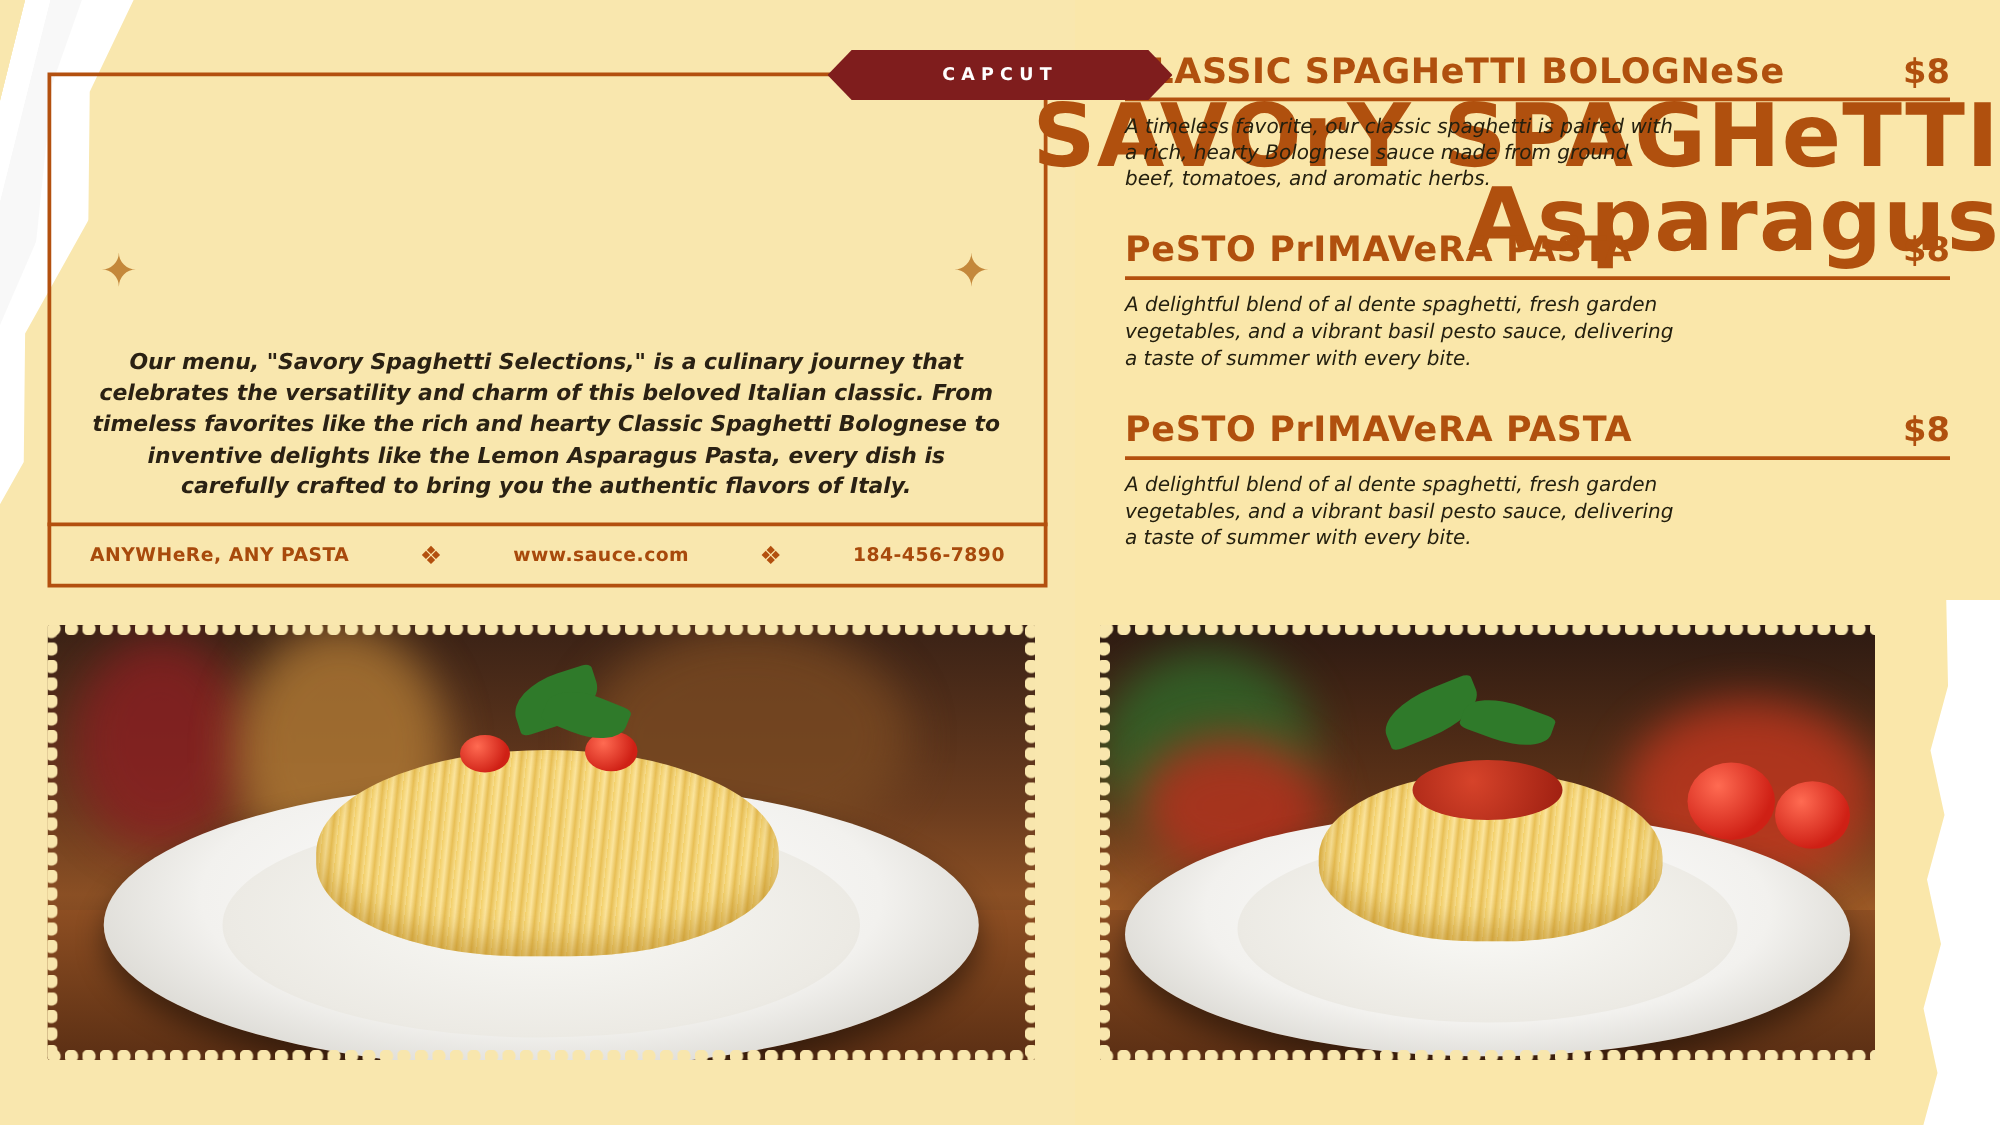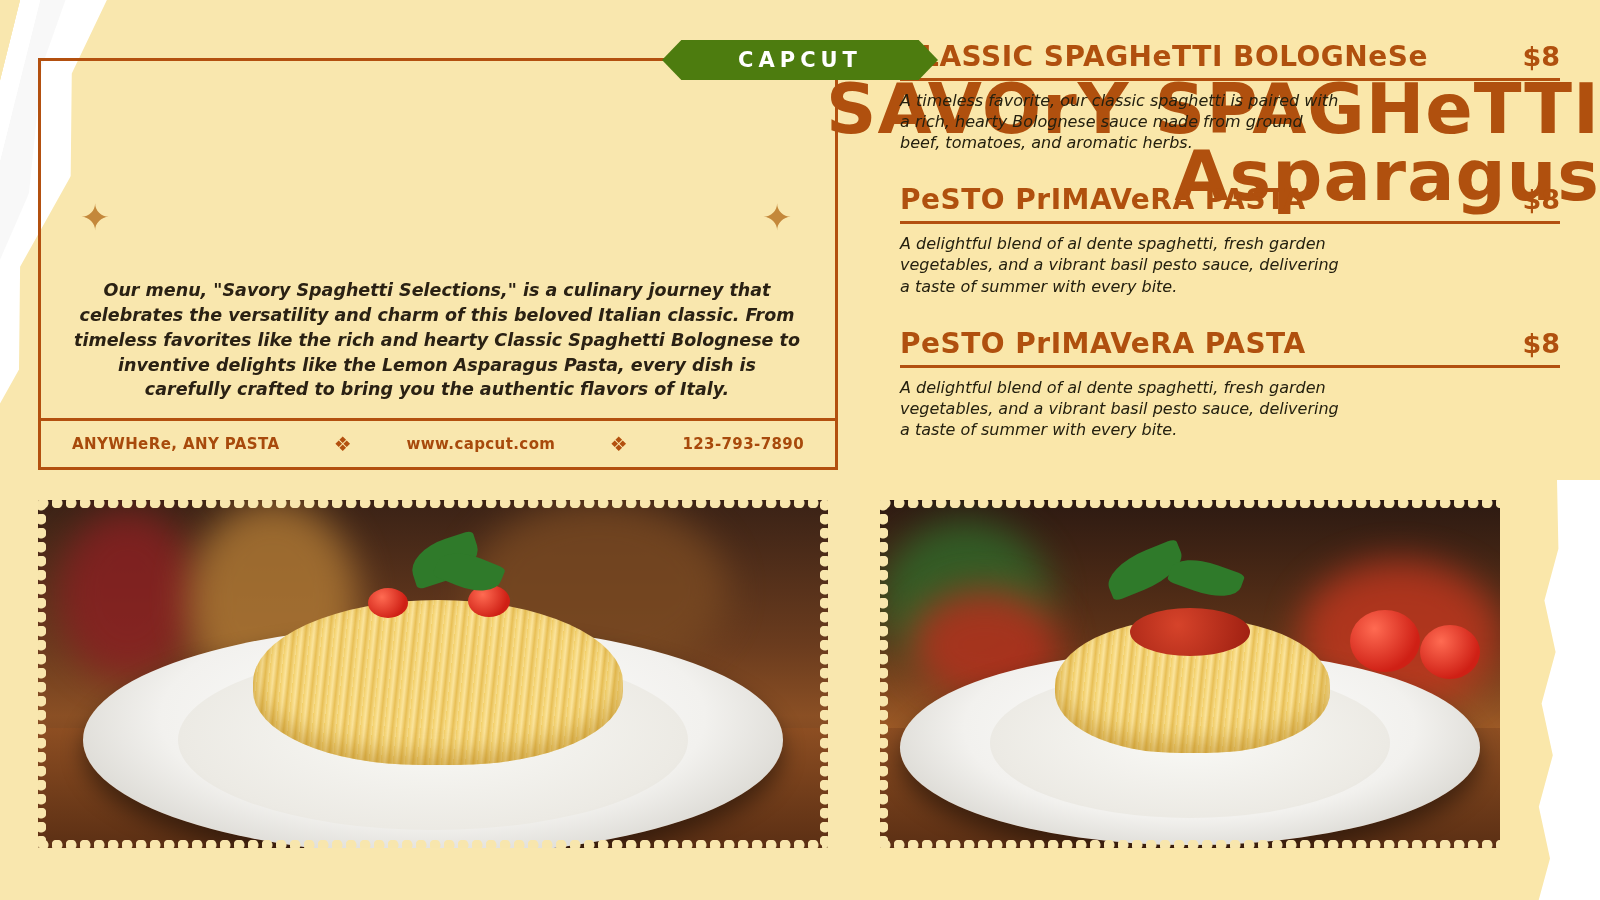--- a/index.html
+++ b/index.html
@@ -66,26 +66,26 @@
     width: 800px; height: 412px;
     border: 3px solid #b3500f;
     background: transparent;
     z-index: 5;
   }
   .ribbon {
     position: absolute;
     left: 50%; top: 40px;
     transform: translateX(-50%);
     width: 276px; height: 40px;
-    background: #4d7c0f;
+    background: #7f1d1d;
     clip-path: polygon(0% 50%, 7% 0%, 93% 0%, 100% 50%, 93% 100%, 7% 100%);
     color: #fff;
     display: flex; align-items: center; justify-content: center;
     letter-spacing: 5px;
-    font-size: 21px;
+    font-size: 14px;
     font-weight: bold;
     font-family: "DejaVu Sans", sans-serif;
     z-index: 7;
   }
   .title {
     position: absolute;
     left: 0; right: 0; top: 48px;
     text-align: right;
     color: #b0500e;
     font-family: "DejaVu Sans", sans-serif;
@@ -294,23 +294,23 @@
 
   <div class="sparkle left">✦</div>
   <div class="sparkle right">✦</div>
 
   <div class="blurb">Our menu, "Savory Spaghetti Selections," is a culinary journey that celebrates the versatility and charm of this beloved Italian classic. From timeless favorites like the rich and hearty Classic Spaghetti Bolognese to inventive delights like the Lemon Asparagus Pasta, every dish is carefully crafted to bring you the authentic flavors of Italy.</div>
 
   <div class="divider"></div>
   <div class="footer">
     <span>ANYWHeRe, ANY PASTA</span>
     <span class="diamond">❖</span>
-    <span>www.capcut.com</span>
+    <span>www.sauce.com</span>
     <span class="diamond">❖</span>
-    <span>123-793-7890</span>
+    <span>184-456-7890</span>
   </div>
 
   <div class="menu">
 
     <div class="menu-item">
       <div class="menu-head">
         <span class="menu-name">CLASSIC SPAGHeTTI BOLOGNeSe</span>
         <span class="menu-price">$8</span>
       </div>
       <div class="menu-desc">A timeless favorite, our classic spaghetti is paired with a rich, hearty Bolognese sauce made from ground beef, tomatoes, and aromatic herbs.</div>

